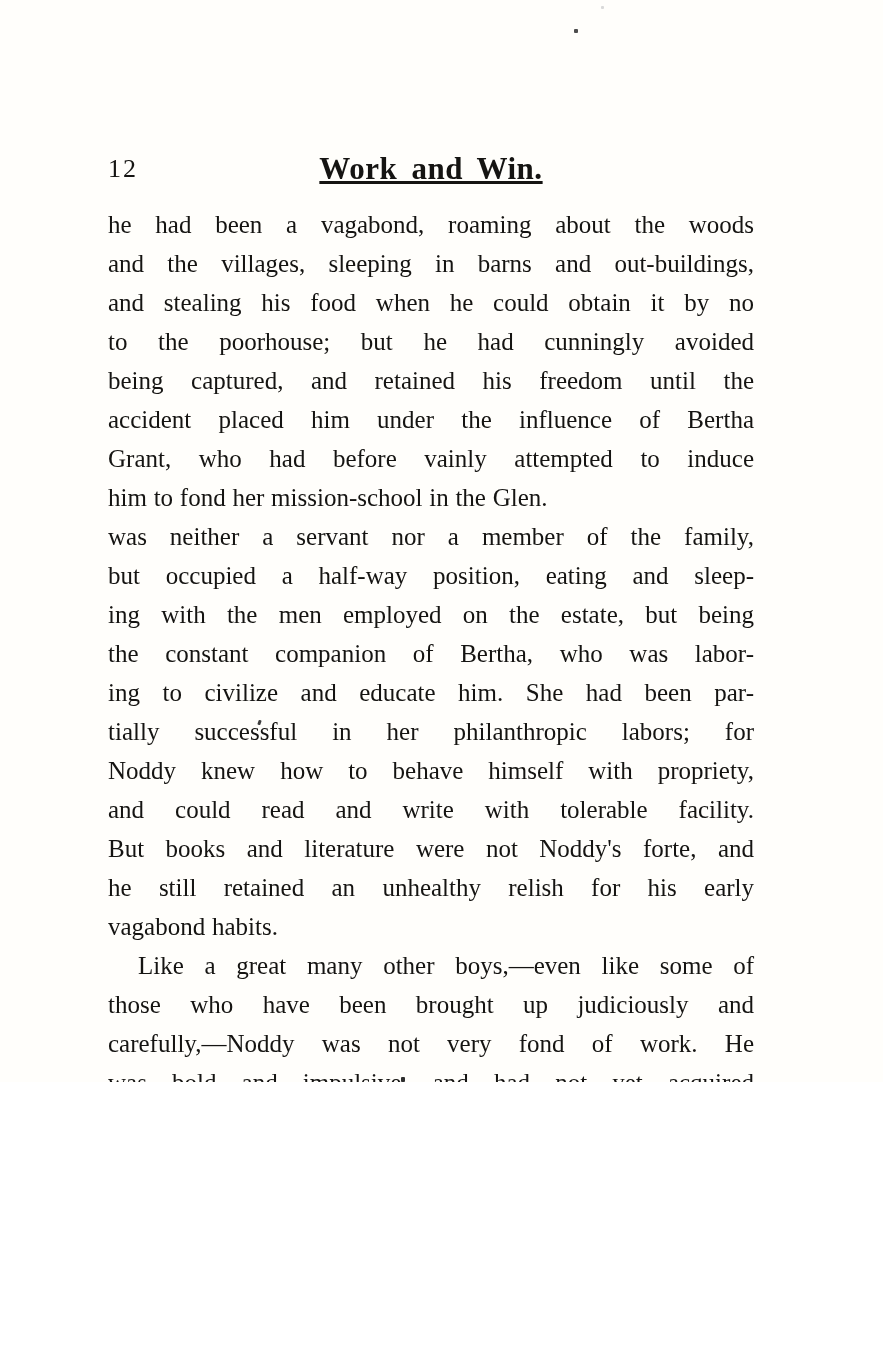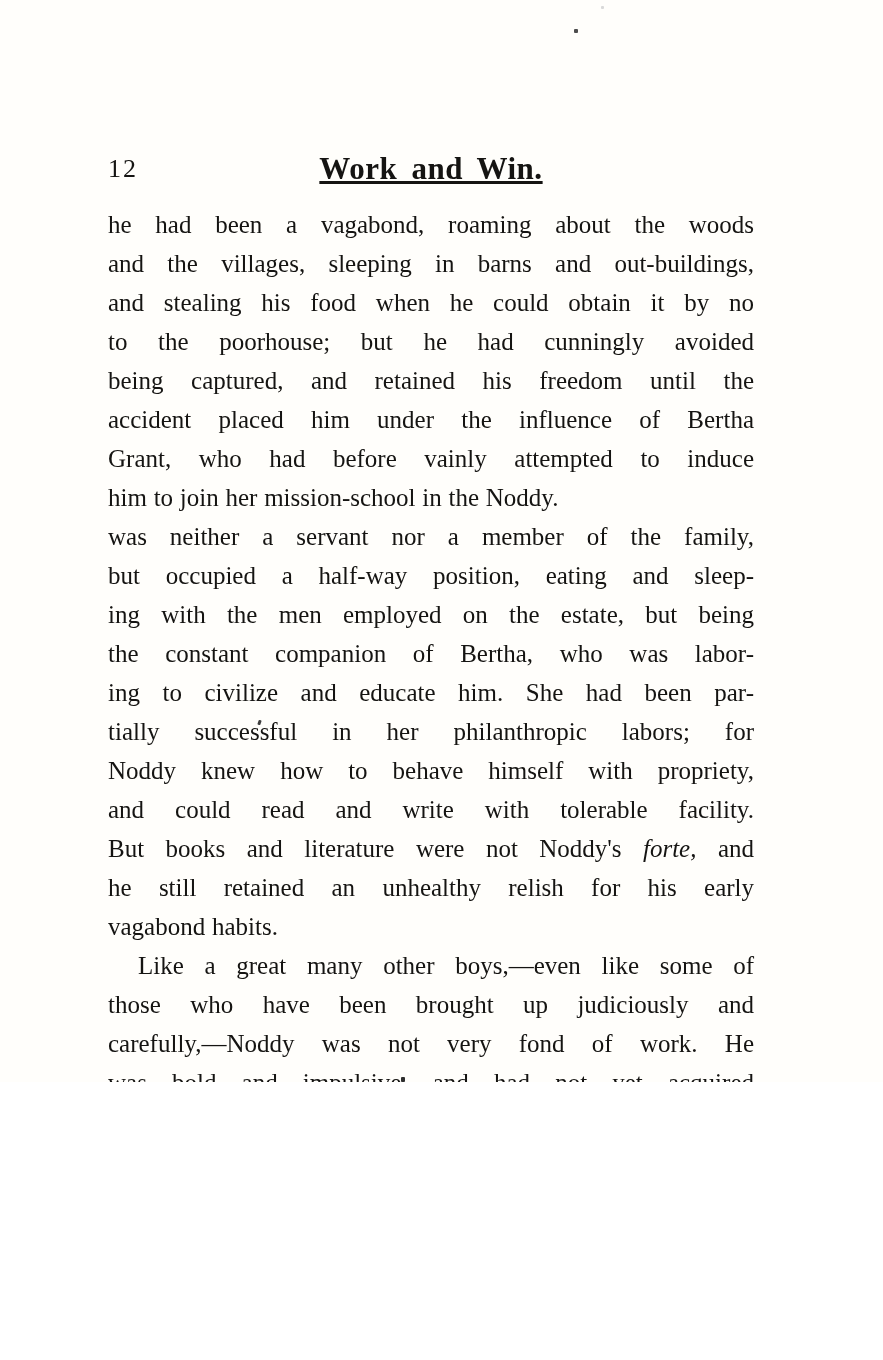--- a/index.html
+++ b/index.html
@@ -26,21 +26,21 @@
   .line {
     font-size: 25px;
     line-height: 39px;
     height: 39px;
     text-align: justify;
     text-align-last: justify;
     word-spacing: 0.5px;
   }
   .line.last { text-align-last: left; }
   .line.indent { padding-left: 30px; }
-  .italic { font-style: italic; }
+  .italic { }
   .speck { position: absolute; border-radius: 1px; }
   .speck-1 { left: 574px; top: 29px;  width: 4px; height: 4px; background: #4d4d4d; }
   .speck-2 { left: 601px; top: 6px;   width: 3px; height: 3px; background: #d9d9d9; }
   .speck-3 { left: 258px; top: 720px; width: 3px; height: 5px; background: #3f3f3f; transform: rotate(20deg); }
   .speck-4 { left: 401px; top: 1077px; width: 4px; height: 5px; background: #2e2e2e; }
 </style>
 </head>
 <body>
 
 <div class="page">
@@ -53,21 +53,21 @@
   <div class="text-block">
 
     <div class="paragraph">
       <div class="line">he had been a vagabond, roaming about the woods</div>
       <div class="line">and the villages, sleeping in barns and out-buildings,</div>
       <div class="line">and stealing his food when he could obtain it by no</div>
       <div class="line">to the poorhouse; but he had cunningly avoided</div>
       <div class="line">being captured, and retained his freedom until the</div>
       <div class="line">accident placed him under the influence of Bertha</div>
       <div class="line">Grant, who had before vainly attempted to induce</div>
-      <div class="line last">him to join her mission-school in the Noddy.</div>
+      <div class="line last">him to fond her mission-school in the Glen.</div>
     </div>
 
     <div class="paragraph">
       <div class="line">was neither a servant nor a member of the family,</div>
       <div class="line">but occupied a half-way position, eating and sleep-</div>
       <div class="line">ing with the men employed on the estate, but being</div>
       <div class="line">the constant companion of Bertha, who was labor-</div>
       <div class="line">ing to civilize and educate him. She had been par-</div>
       <div class="line">tially successful in her philanthropic labors; for</div>
       <div class="line">Noddy knew how to behave himself with propriety,</div>

